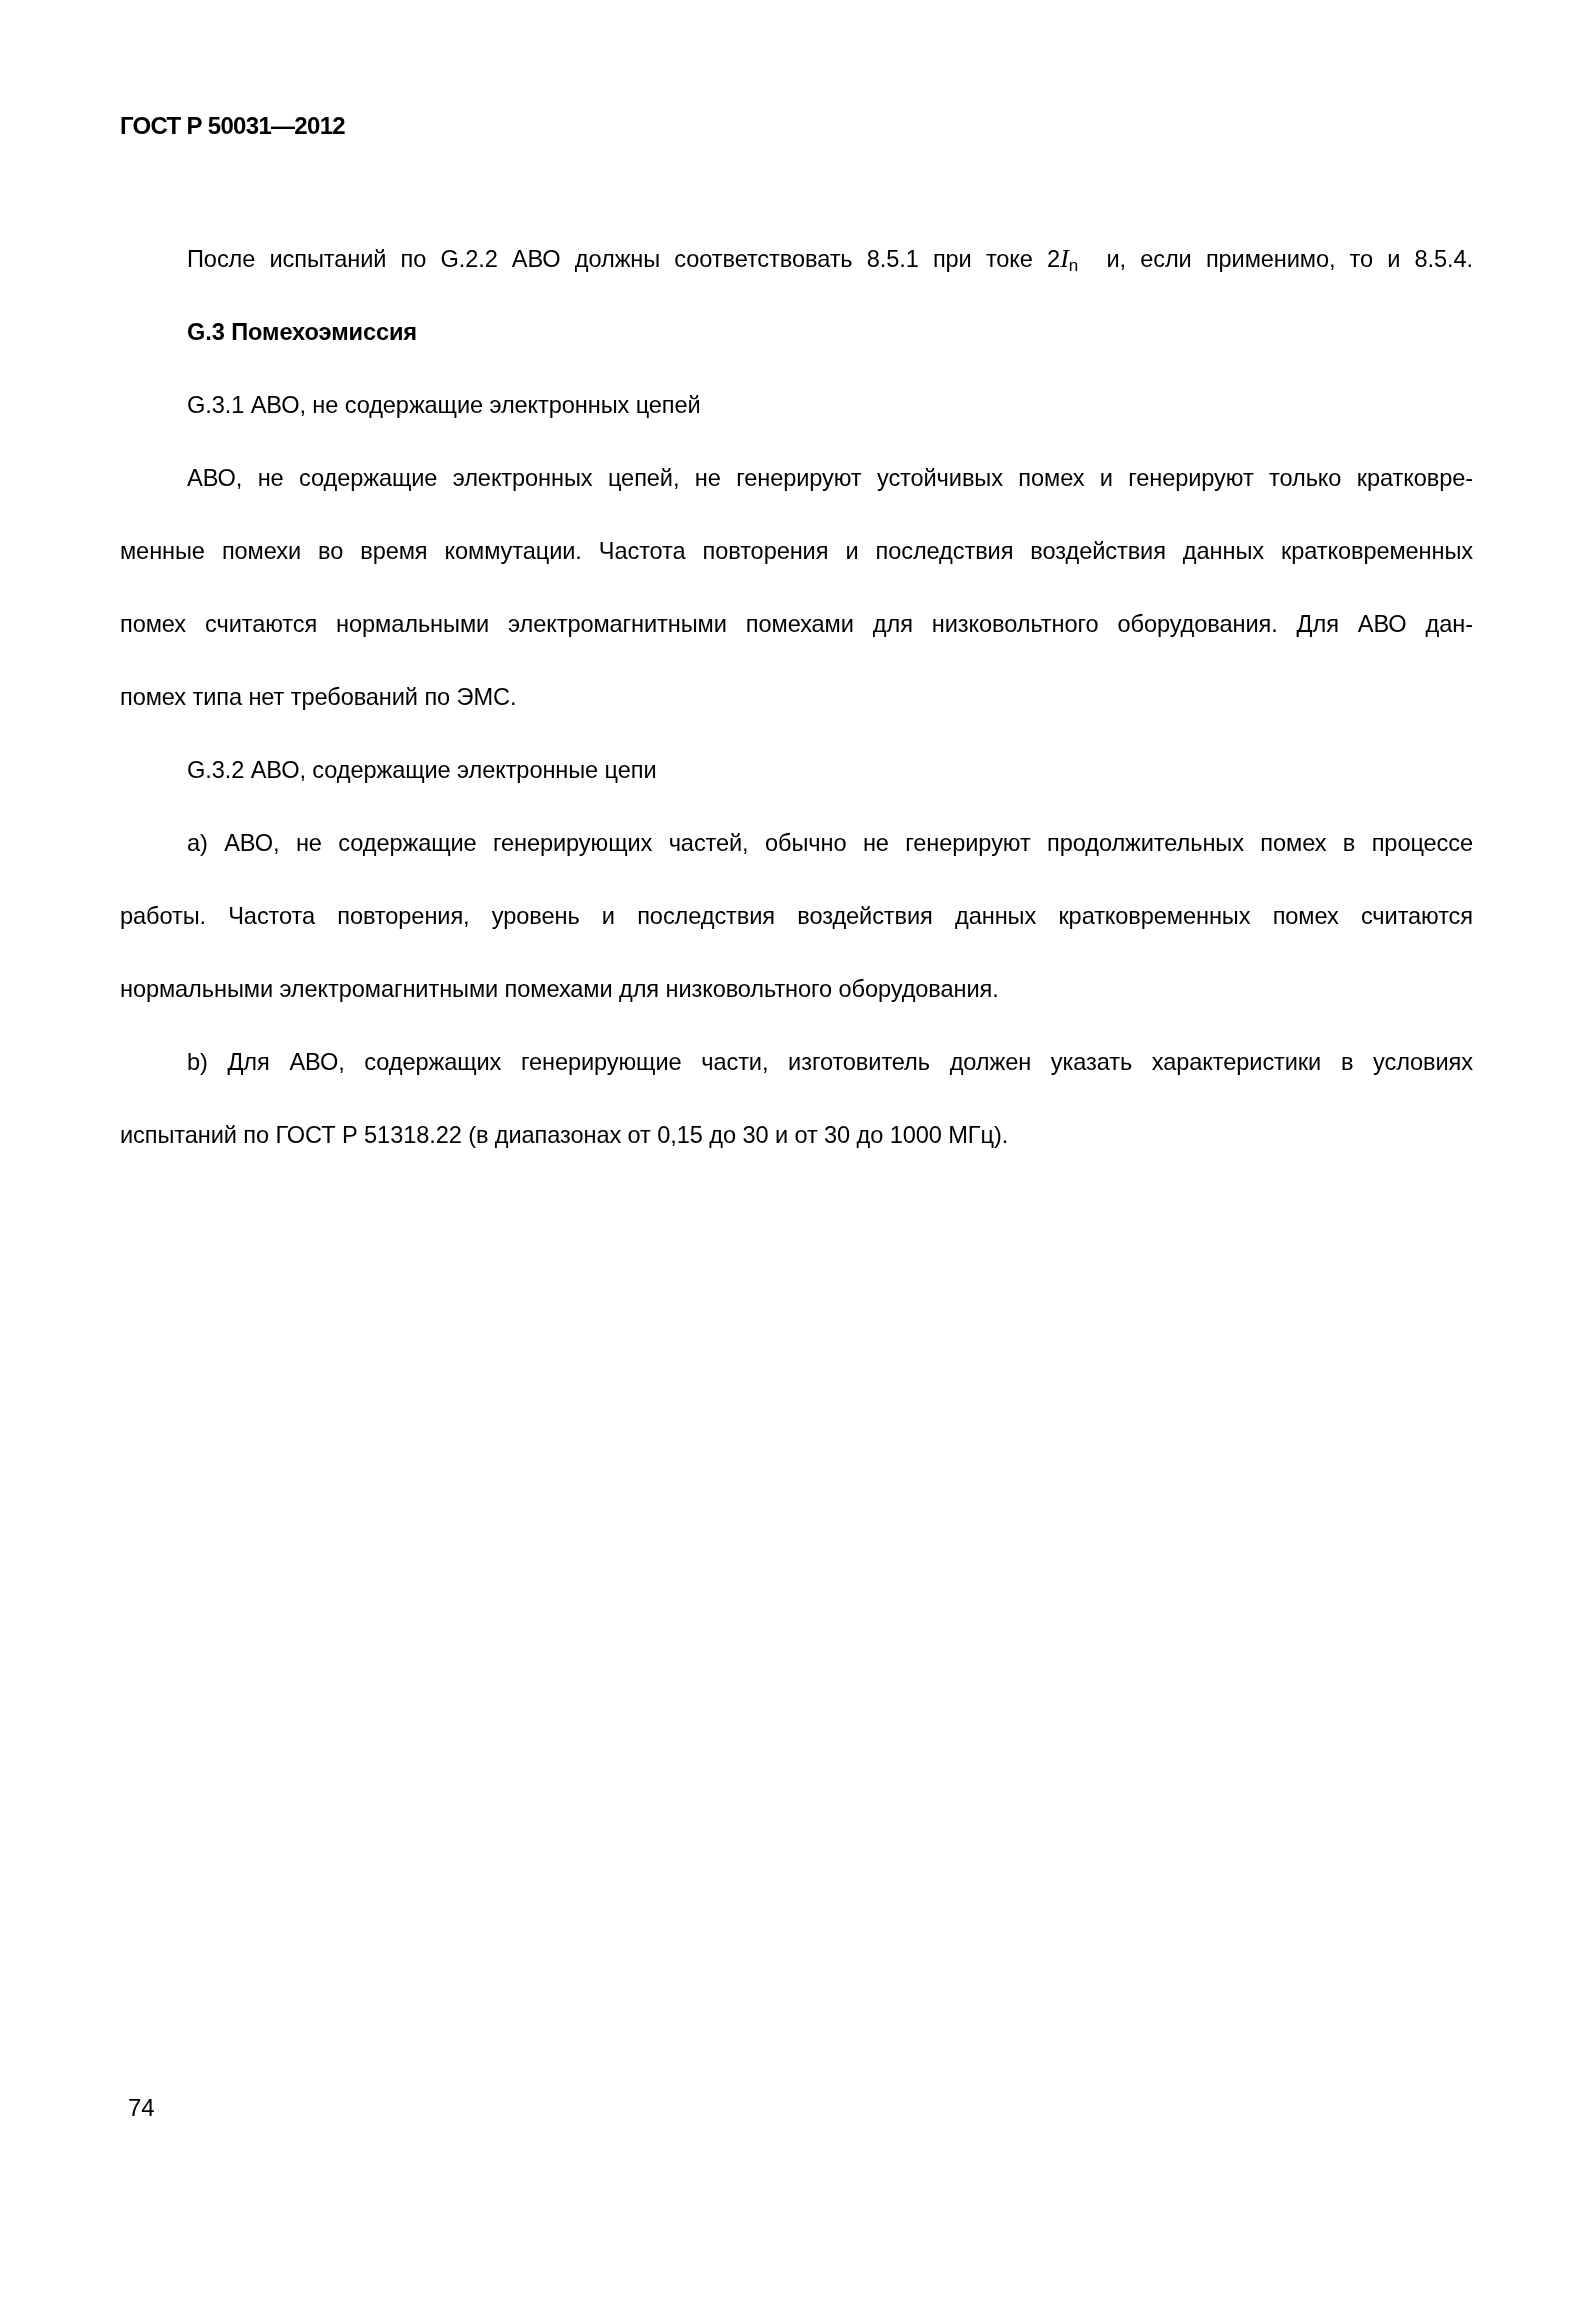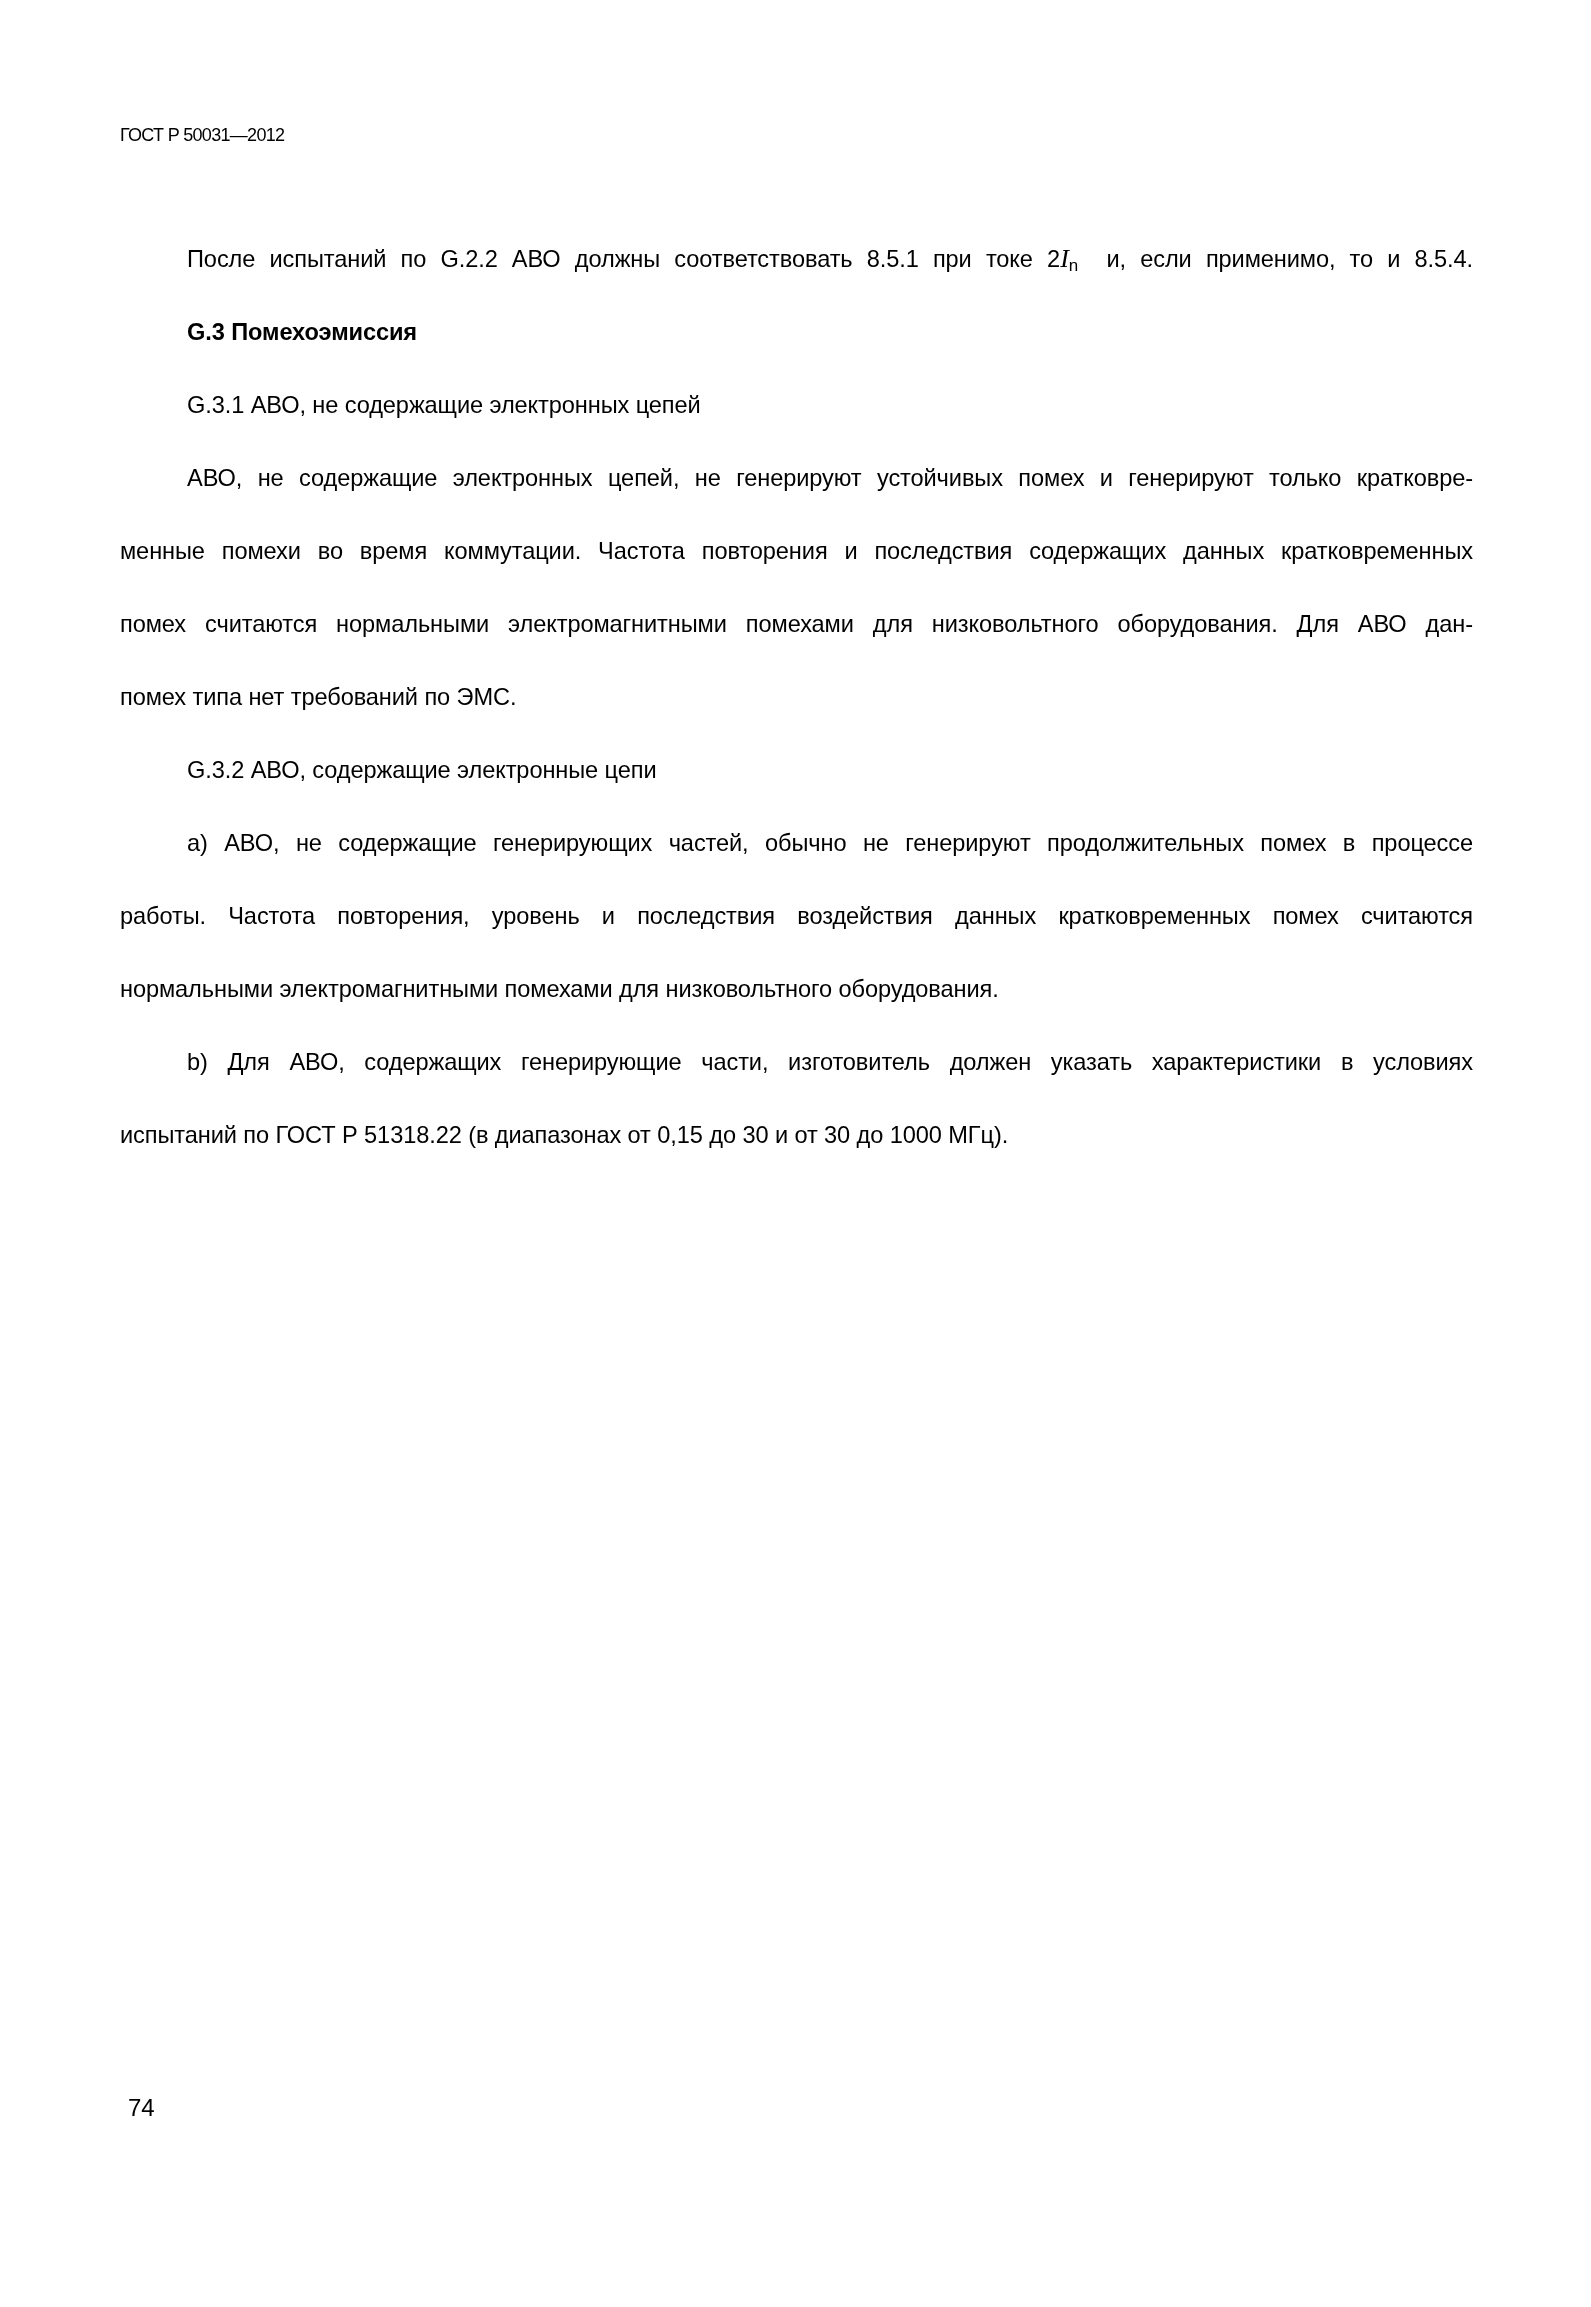--- a/index.html
+++ b/index.html
@@ -9,23 +9,23 @@
       width: 1591px;
       height: 2307px;
       background: #ffffff;
       color: #000000;
       font-family: "Liberation Sans", sans-serif;
       overflow: hidden;
     }
     .doc-header {
       position: absolute;
       left: 120px;
-      top: 125px;
-      font-size: 18px;
-      font-weight: 400;
+      top: 112px;
+      font-size: 24px;
+      font-weight: 700;
       letter-spacing: -0.7px;
       white-space: nowrap;
     }
     .doc-body {
       position: absolute;
       left: 120px;
       top: 204px;
       width: 1353px;
       font-size: 23.6px;
       line-height: 37px;
@@ -66,21 +66,21 @@
 
   <div class="doc-body">
 
     <div class="line justify indent"><span>После испытаний по G.2.2 АВО должны соответствовать 8.5.1 при токе 2</span><span class="current-symbol">I</span><sub class="sub-n">n</sub><span>&nbsp; и, если применимо, то и 8.5.4.</span></div>
 
     <div class="line bold indent">G.3 Помехоэмиссия</div>
 
     <div class="line indent">G.3.1 АВО, не содержащие электронных цепей</div>
 
     <div class="line justify indent">АВО, не содержащие электронных цепей, не генерируют устойчивых помех и генерируют только кратковре-</div>
-    <div class="line justify">менные помехи во время коммутации. Частота повторения и последствия содержащих данных кратковременных</div>
+    <div class="line justify">менные помехи во время коммутации. Частота повторения и последствия воздействия данных кратковременных</div>
     <div class="line justify">помех считаются нормальными электромагнитными помехами для низковольтного оборудования. Для АВО дан-</div>
     <div class="line">помех типа нет требований по ЭМС.</div>
 
     <div class="line indent">G.3.2 АВО, содержащие электронные цепи</div>
 
     <div class="line justify indent">a) АВО, не содержащие генерирующих частей, обычно не генерируют продолжительных помех в процессе</div>
     <div class="line justify">работы. Частота повторения, уровень и последствия воздействия данных кратковременных помех считаются</div>
     <div class="line">нормальными электромагнитными помехами для низковольтного оборудования.</div>
 
     <div class="line justify indent">b) Для АВО, содержащих генерирующие части, изготовитель должен указать характеристики в условиях</div>

